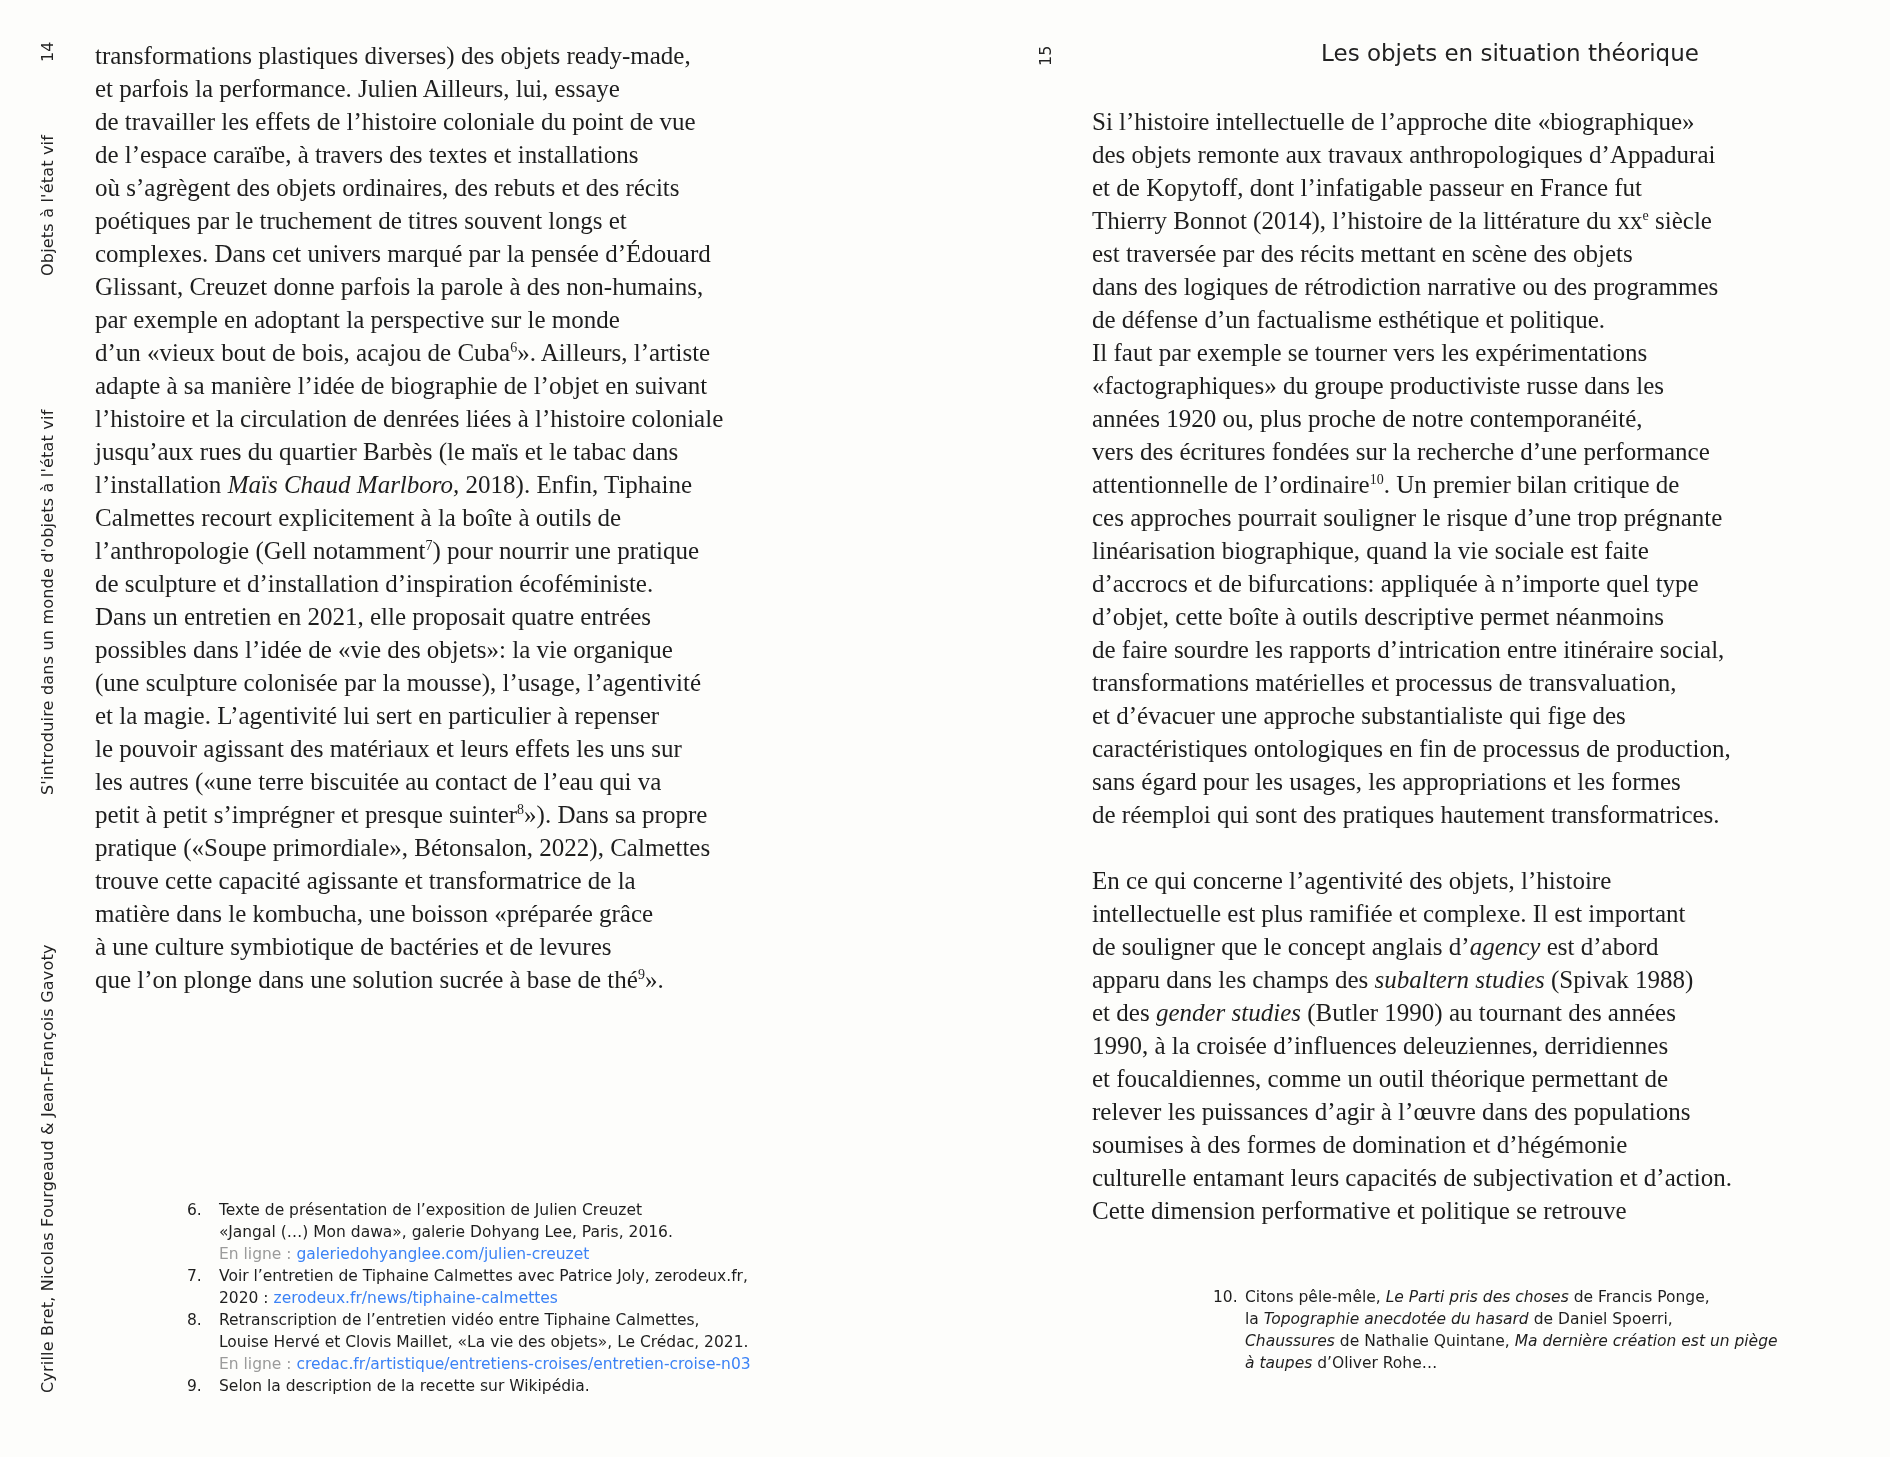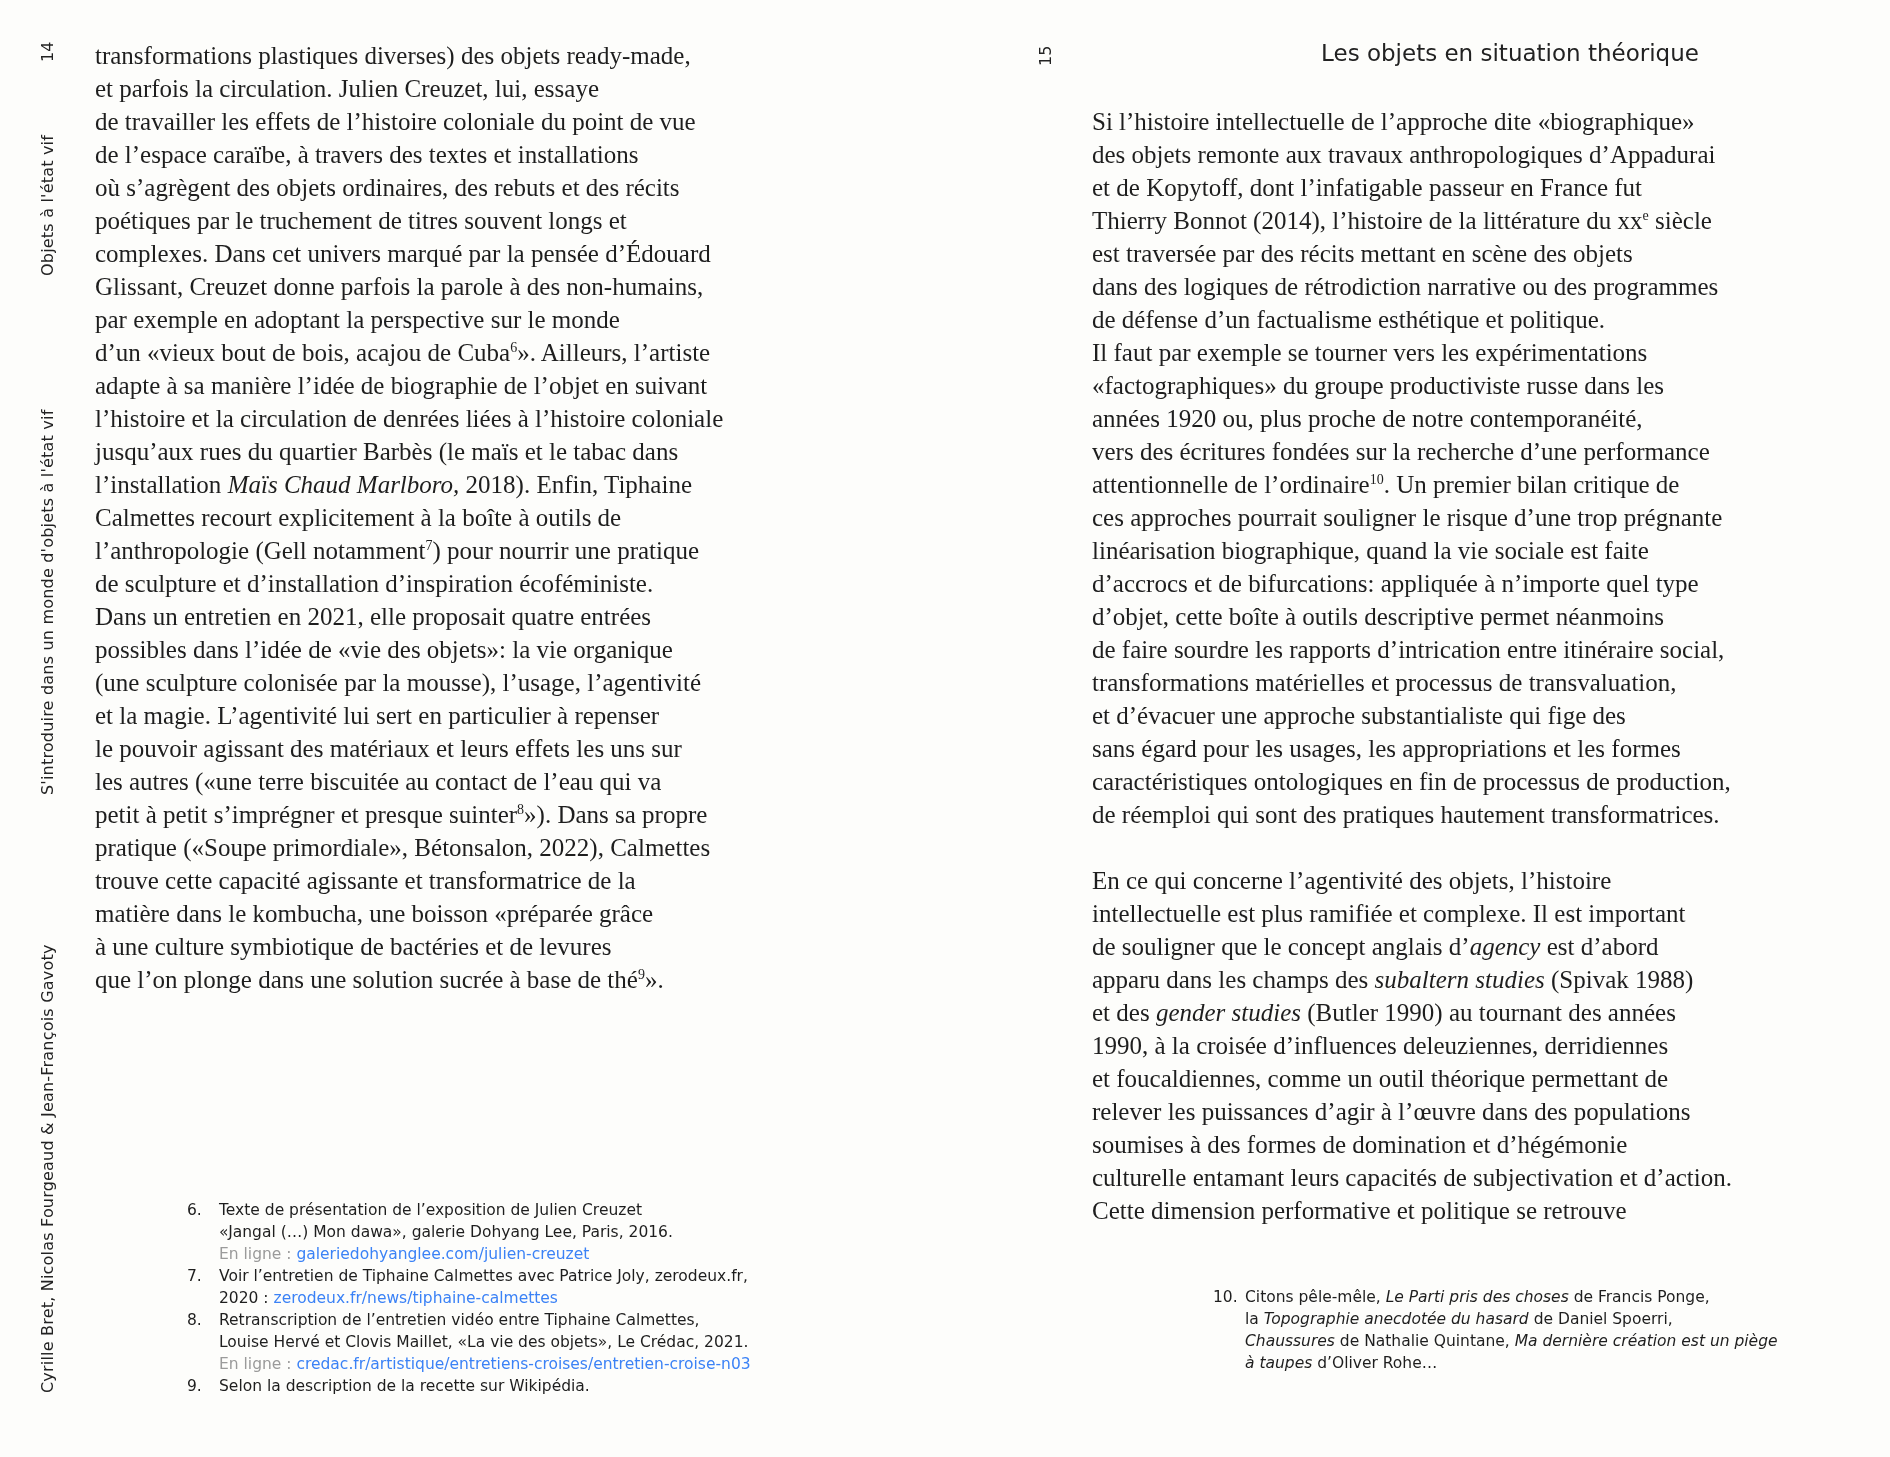--- a/index.html
+++ b/index.html
@@ -43,21 +43,21 @@
 <div class="spread">
 
   <section>
     <div class="page-number" style="left:38px; top:62px;">14</div>
     <div class="sidebar-label" style="left:38px; top:276px;">Objets à l'état vif</div>
     <div class="sidebar-label" style="left:38px; top:795px;">S'introduire dans un monde d'objets à l'état vif</div>
     <div class="sidebar-label" style="left:38px; top:1393px;">Cyrille Bret, Nicolas Fourgeaud &amp; Jean-François Gavoty</div>
 
     <div class="body-text" id="left-body" style="left:95px; top:39px;">
         <span class="line">transformations plastiques diverses) des objets ready-made,</span>
-        <span class="line">et parfois la circulation. Julien Creuzet, lui, essaye</span>
+        <span class="line">et parfois la performance. Julien Ailleurs, lui, essaye</span>
         <span class="line">de travailler les effets de l’histoire coloniale du point de vue</span>
         <span class="line">de l’espace caraïbe, à travers des textes et installations</span>
         <span class="line">où s’agrègent des objets ordinaires, des rebuts et des récits</span>
         <span class="line">poétiques par le truchement de titres souvent longs et</span>
         <span class="line">complexes. Dans cet univers marqué par la pensée d’Édouard</span>
         <span class="line">Glissant, Creuzet donne parfois la parole à des non-humains,</span>
         <span class="line">par exemple en adoptant la perspective sur le monde</span>
         <span class="line">d’un «vieux bout de bois, acajou de Cuba<sup>6</sup>». Ailleurs, l’artiste</span>
         <span class="line">adapte à sa manière l’idée de biographie de l’objet en suivant</span>
         <span class="line">l’histoire et la circulation de denrées liées à l’histoire coloniale</span>
@@ -122,22 +122,22 @@
         <span class="line">années 1920 ou, plus proche de notre contemporanéité,</span>
         <span class="line">vers des écritures fondées sur la recherche d’une performance</span>
         <span class="line">attentionnelle de l’ordinaire<sup>10</sup>. Un premier bilan critique de</span>
         <span class="line">ces approches pourrait souligner le risque d’une trop prégnante</span>
         <span class="line">linéarisation biographique, quand la vie sociale est faite</span>
         <span class="line">d’accrocs et de bifurcations: appliquée à n’importe quel type</span>
         <span class="line">d’objet, cette boîte à outils descriptive permet néanmoins</span>
         <span class="line">de faire sourdre les rapports d’intrication entre itinéraire social,</span>
         <span class="line">transformations matérielles et processus de transvaluation,</span>
         <span class="line">et d’évacuer une approche substantialiste qui fige des</span>
+        <span class="line">caractéristiques ontologiques en fin de processus de production,</span>
         <span class="line">sans égard pour les usages, les appropriations et les formes</span>
-        <span class="line">caractéristiques ontologiques en fin de processus de production,</span>
         <span class="line">de réemploi qui sont des pratiques hautement transformatrices.</span>
         <span class="blank"></span>
         <span class="line">En ce qui concerne l’agentivité des objets, l’histoire</span>
         <span class="line">intellectuelle est plus ramifiée et complexe. Il est important</span>
         <span class="line">de souligner que le concept anglais d’<em>agency</em> est d’abord</span>
         <span class="line">apparu dans les champs des <em>subaltern studies</em> (Spivak 1988)</span>
         <span class="line">et des <em>gender studies</em> (Butler 1990) au tournant des années</span>
         <span class="line">1990, à la croisée d’influences deleuziennes, derridiennes</span>
         <span class="line">et foucaldiennes, comme un outil théorique permettant de</span>
         <span class="line">relever les puissances d’agir à l’œuvre dans des populations</span>

